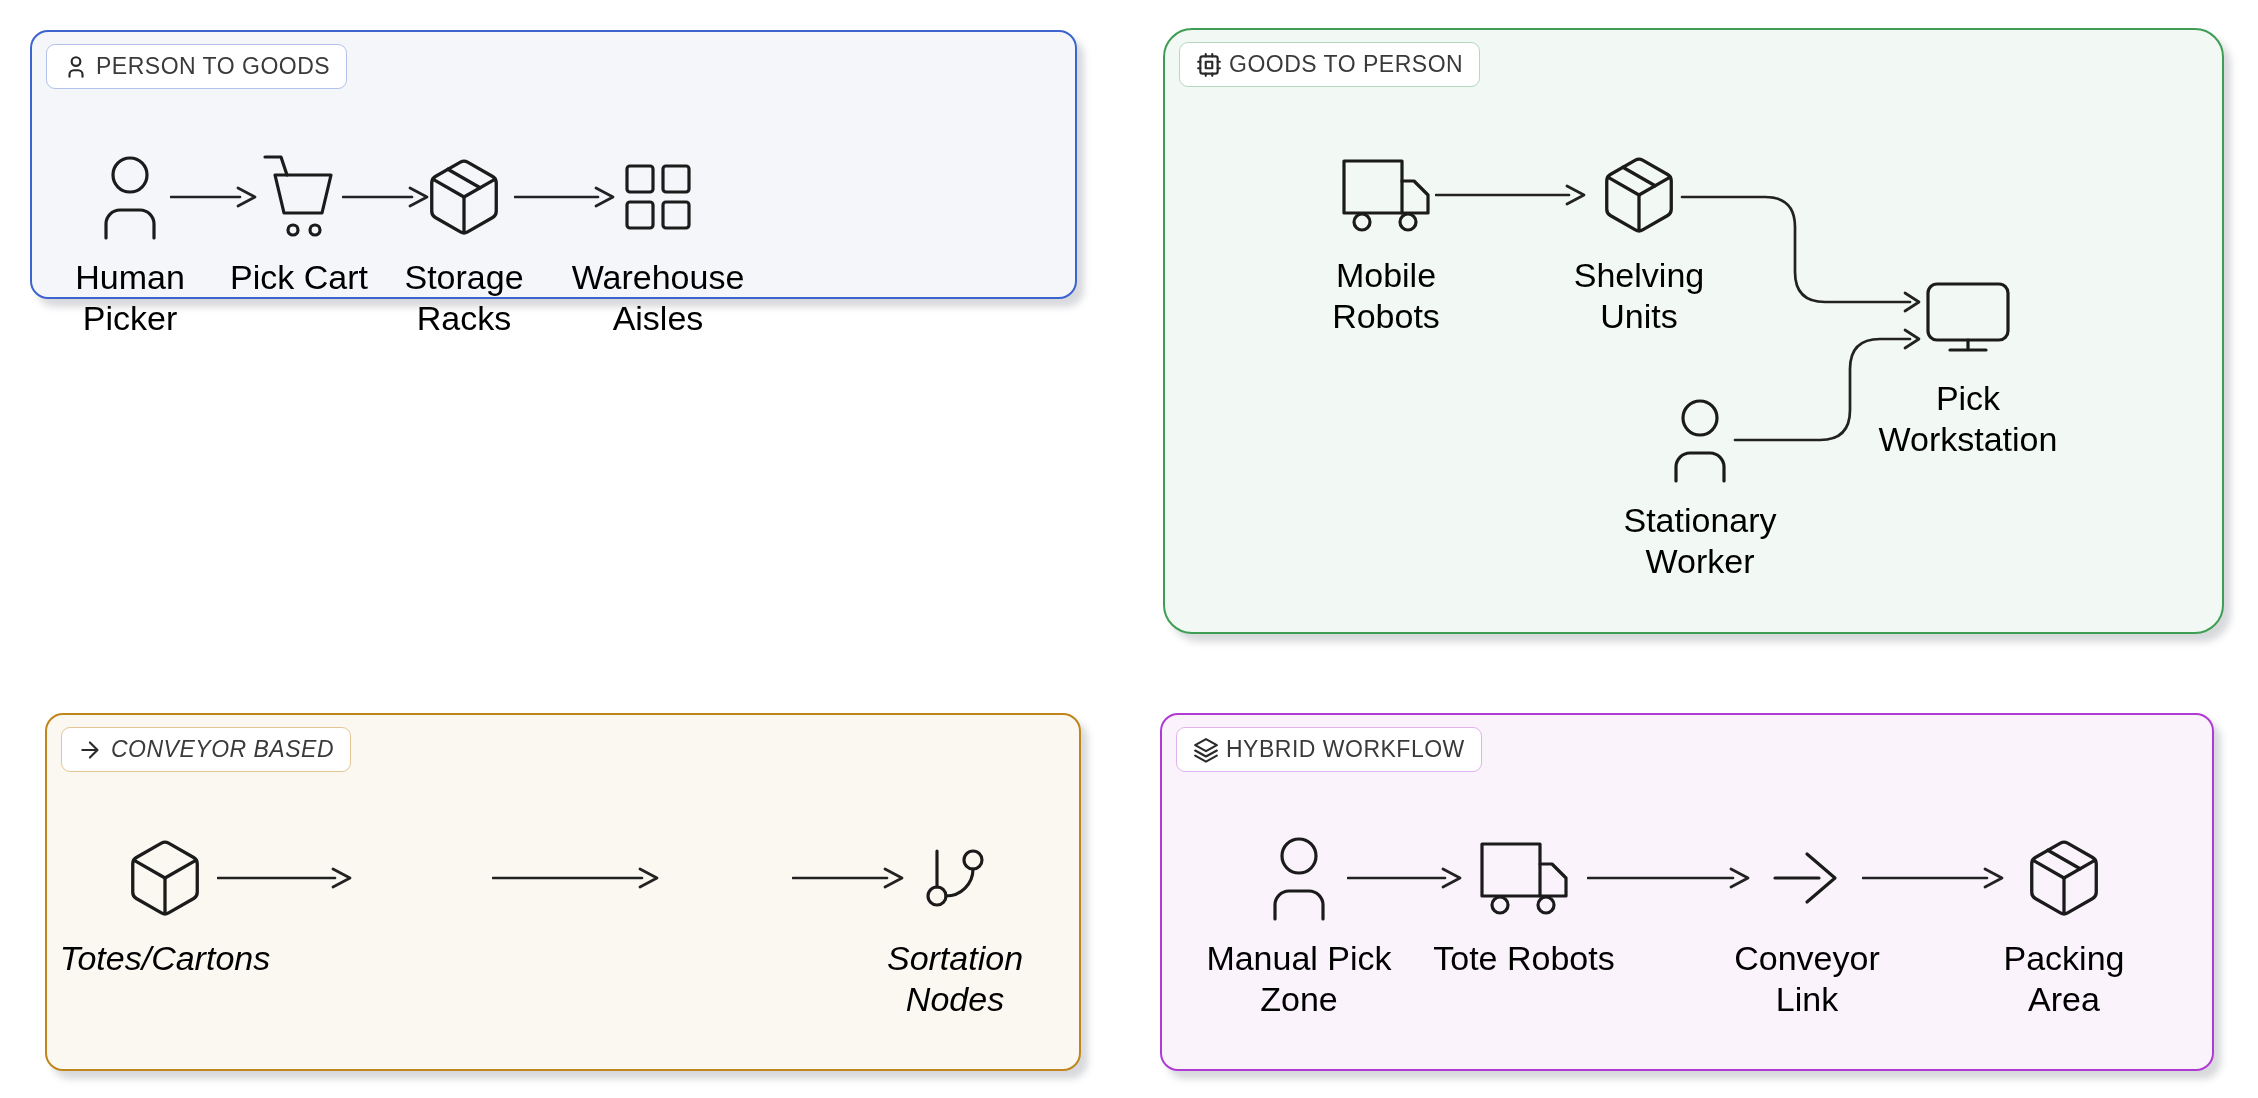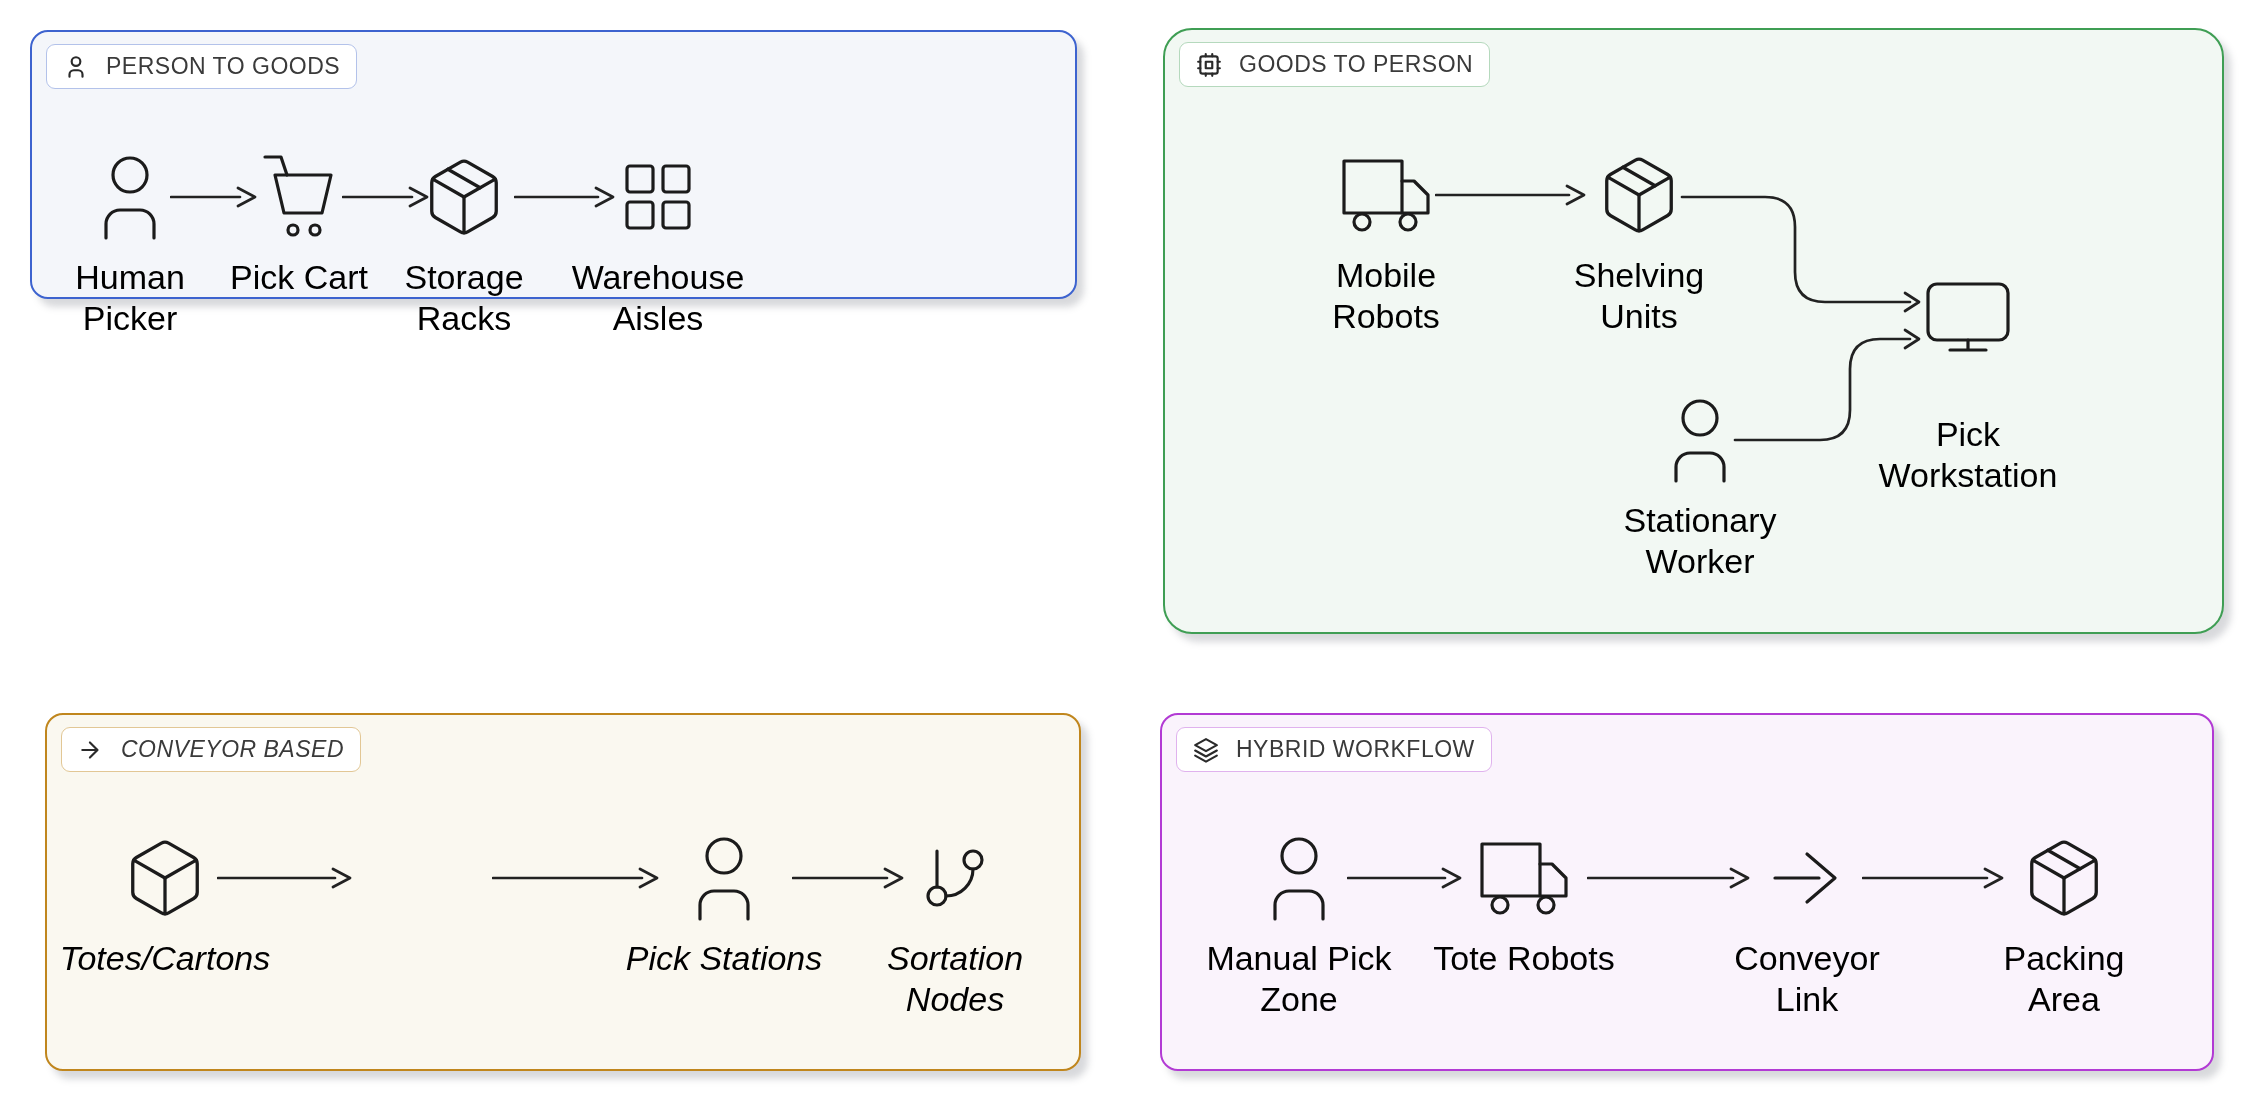--- a/index.html
+++ b/index.html
@@ -5,21 +5,21 @@
   html,body{margin:0;padding:0;background:#ffffff;}
   body{font-family:"Liberation Sans","DejaVu Sans",sans-serif;}
   .canvas{position:relative;width:2258px;height:1098px;background:#ffffff;overflow:hidden;}
 
   .panel{position:absolute;border-radius:18px;border:2.5px solid;box-shadow:7px 8px 7px rgba(125,128,140,0.30);}
   .panel.blue  {border-color:#3d63cf;background:#f4f6fa;}
   .panel.green {border-color:#3f9e54;background:#f2f8f3;}
   .panel.orange{border-color:#c0861d;background:#faf8f0;font-style:italic;}
   .panel.purple{border-color:#b23ad4;background:#faf3fc;}
 
-  .panel-label{position:absolute;left:14px;top:12px;display:flex;align-items:center;gap:17px;
+  .panel-label{position:absolute;left:14px;top:12px;display:flex;align-items:center;gap:7px;
     background:#ffffff;border:1.5px solid #ccc;border-radius:9px;padding:8px 16px;}
   .panel.blue   .panel-label{border-color:#b3c2ea;}
   .panel.green  .panel-label{border-color:#b5d9bd;}
   .panel.orange .panel-label{border-color:#e2c795;}
   .panel.purple .panel-label{border-color:#e0b2ee;}
   .panel-label .txt{font-size:23px;letter-spacing:0.5px;color:#3a3a3a;white-space:nowrap;}
 
   .node{position:absolute;width:200px;display:flex;flex-direction:column;align-items:center;}
   .icon-area{height:96px;display:flex;align-items:center;justify-content:center;}
   .node-label{margin-top:12px;font-size:34px;line-height:1.22;color:#000000;text-align:center;white-space:pre-line;}
@@ -142,21 +142,21 @@
       <div class="node-label">Shelving Units</div>
     </div>
 
     <svg class="conn" style="left:0;top:0;" width="1057" height="602">
       <path d="M517 167 H600 Q630 167 630 197 V242 Q630 272 660 272 H745"></path>
       <path d="M740 263 L754 272 L740 281"></path>
       <path d="M570 410 H655 Q685 410 685 380 V339 Q685 309 715 309 H745"></path>
       <path d="M740 300 L754 309 L740 318"></path>
     </svg>
 
-    <div class="node" style="left:703px;top:240px;gap:36px;">
+    <div class="node" style="left:703px;top:240px;">
       <div class="icon-area">
         <svg class="icon" width="88" height="76" viewBox="0 0 88 76" stroke-width="3.2">
           <rect x="4" y="4" width="80" height="56" rx="9"></rect>
             <path d="M44 60 V70 M26 70 H62"></path>
         </svg>
       </div>
       <div class="node-label">Pick
 Workstation</div>
     </div>
 
@@ -194,29 +194,20 @@
 
     <svg class="conn" style="left:170px;top:150px;" width="138" height="26">
         <path d="M1 13 H118 M116 4 L133 13 L116 22"></path>
       </svg>
 
 
     <svg class="conn" style="left:445px;top:150px;" width="170" height="26">
         <path d="M1 13 H150 M148 4 L165 13 L148 22"></path>
       </svg>
 
-    <div class="node" style="left:577px;top:115px;">
-      <div class="icon-area">
-        <svg class="icon" width="64" height="86" viewBox="0 0 64 86" stroke-width="3.2">
-          <circle cx="32" cy="21" r="17"></circle>
-            <path d="M8 84 V70 a14 14 0 0 1 14-14 h20 a14 14 0 0 1 14 14 V84"></path>
-        </svg>
-      </div>
-      <div class="node-label">Pick Stations</div>
-    </div>
 
     <svg class="conn" style="left:745px;top:150px;" width="115" height="26">
         <path d="M1 13 H95 M93 4 L110 13 L93 22"></path>
       </svg>
 
     <div class="node" style="left:808px;top:115px;">
       <div class="icon-area">
         <svg class="icon" width="72" height="76" viewBox="0 0 24 24" stroke-width="1.05">
           <path d="M6 3v12"></path>
             <circle cx="18" cy="6" r="3"></circle>

